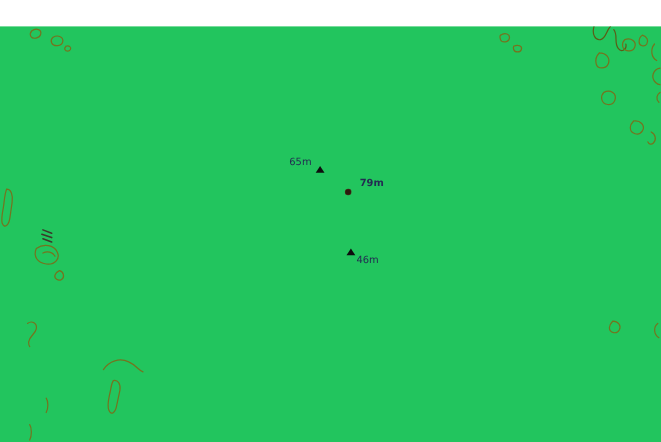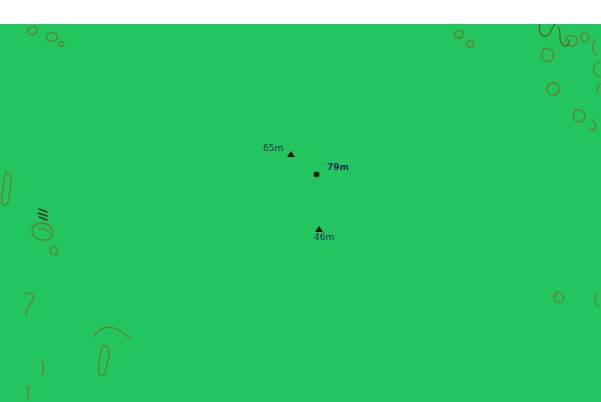--- a/index.html
+++ b/index.html
@@ -91,15 +91,15 @@
       <path d="M72,394 c3,-2 7,-1 8,2 c0.5,1.5 0,3 -1,4" fill="none" stroke="#74741f" stroke-width="1.1" stroke-linecap="round"></path>
       <path d="M92,388 c3,1 5,5 4,9 c-0.5,2 -1,3 -2,4" fill="none" stroke="#74741f" stroke-width="1.1" stroke-linecap="round"></path>
       <path d="M99,396 c2,0 3,2 3,4" fill="none" stroke="#74741f" stroke-width="1.1" stroke-linecap="round"></path>
     </svg>
   <div class="marker-layer">
       <div class="peak" style="left: 287px; top: 127px;"></div>
       <div class="elev-label" style="left: 263px; top: 119px; color: rgb(35, 44, 82);">65m</div>
       <div class="dot" style="left: 314px; top: 148px;"></div>
       <div class="elev-label" style="left: 327px; top: 138px; color: rgb(35, 44, 82); font-weight: bold;">79m</div>
       <div class="peak" style="left: 315px; top: 202px;"></div>
-      <div class="elev-label" style="left: 314px; top: 208px; color: rgb(35, 44, 82);">46m</div>
+      <div class="elev-label" style="left: 324px; top: 208px; color: rgb(35, 44, 82);">46m</div>
     </div>
 </div>
 
 </body></html>

